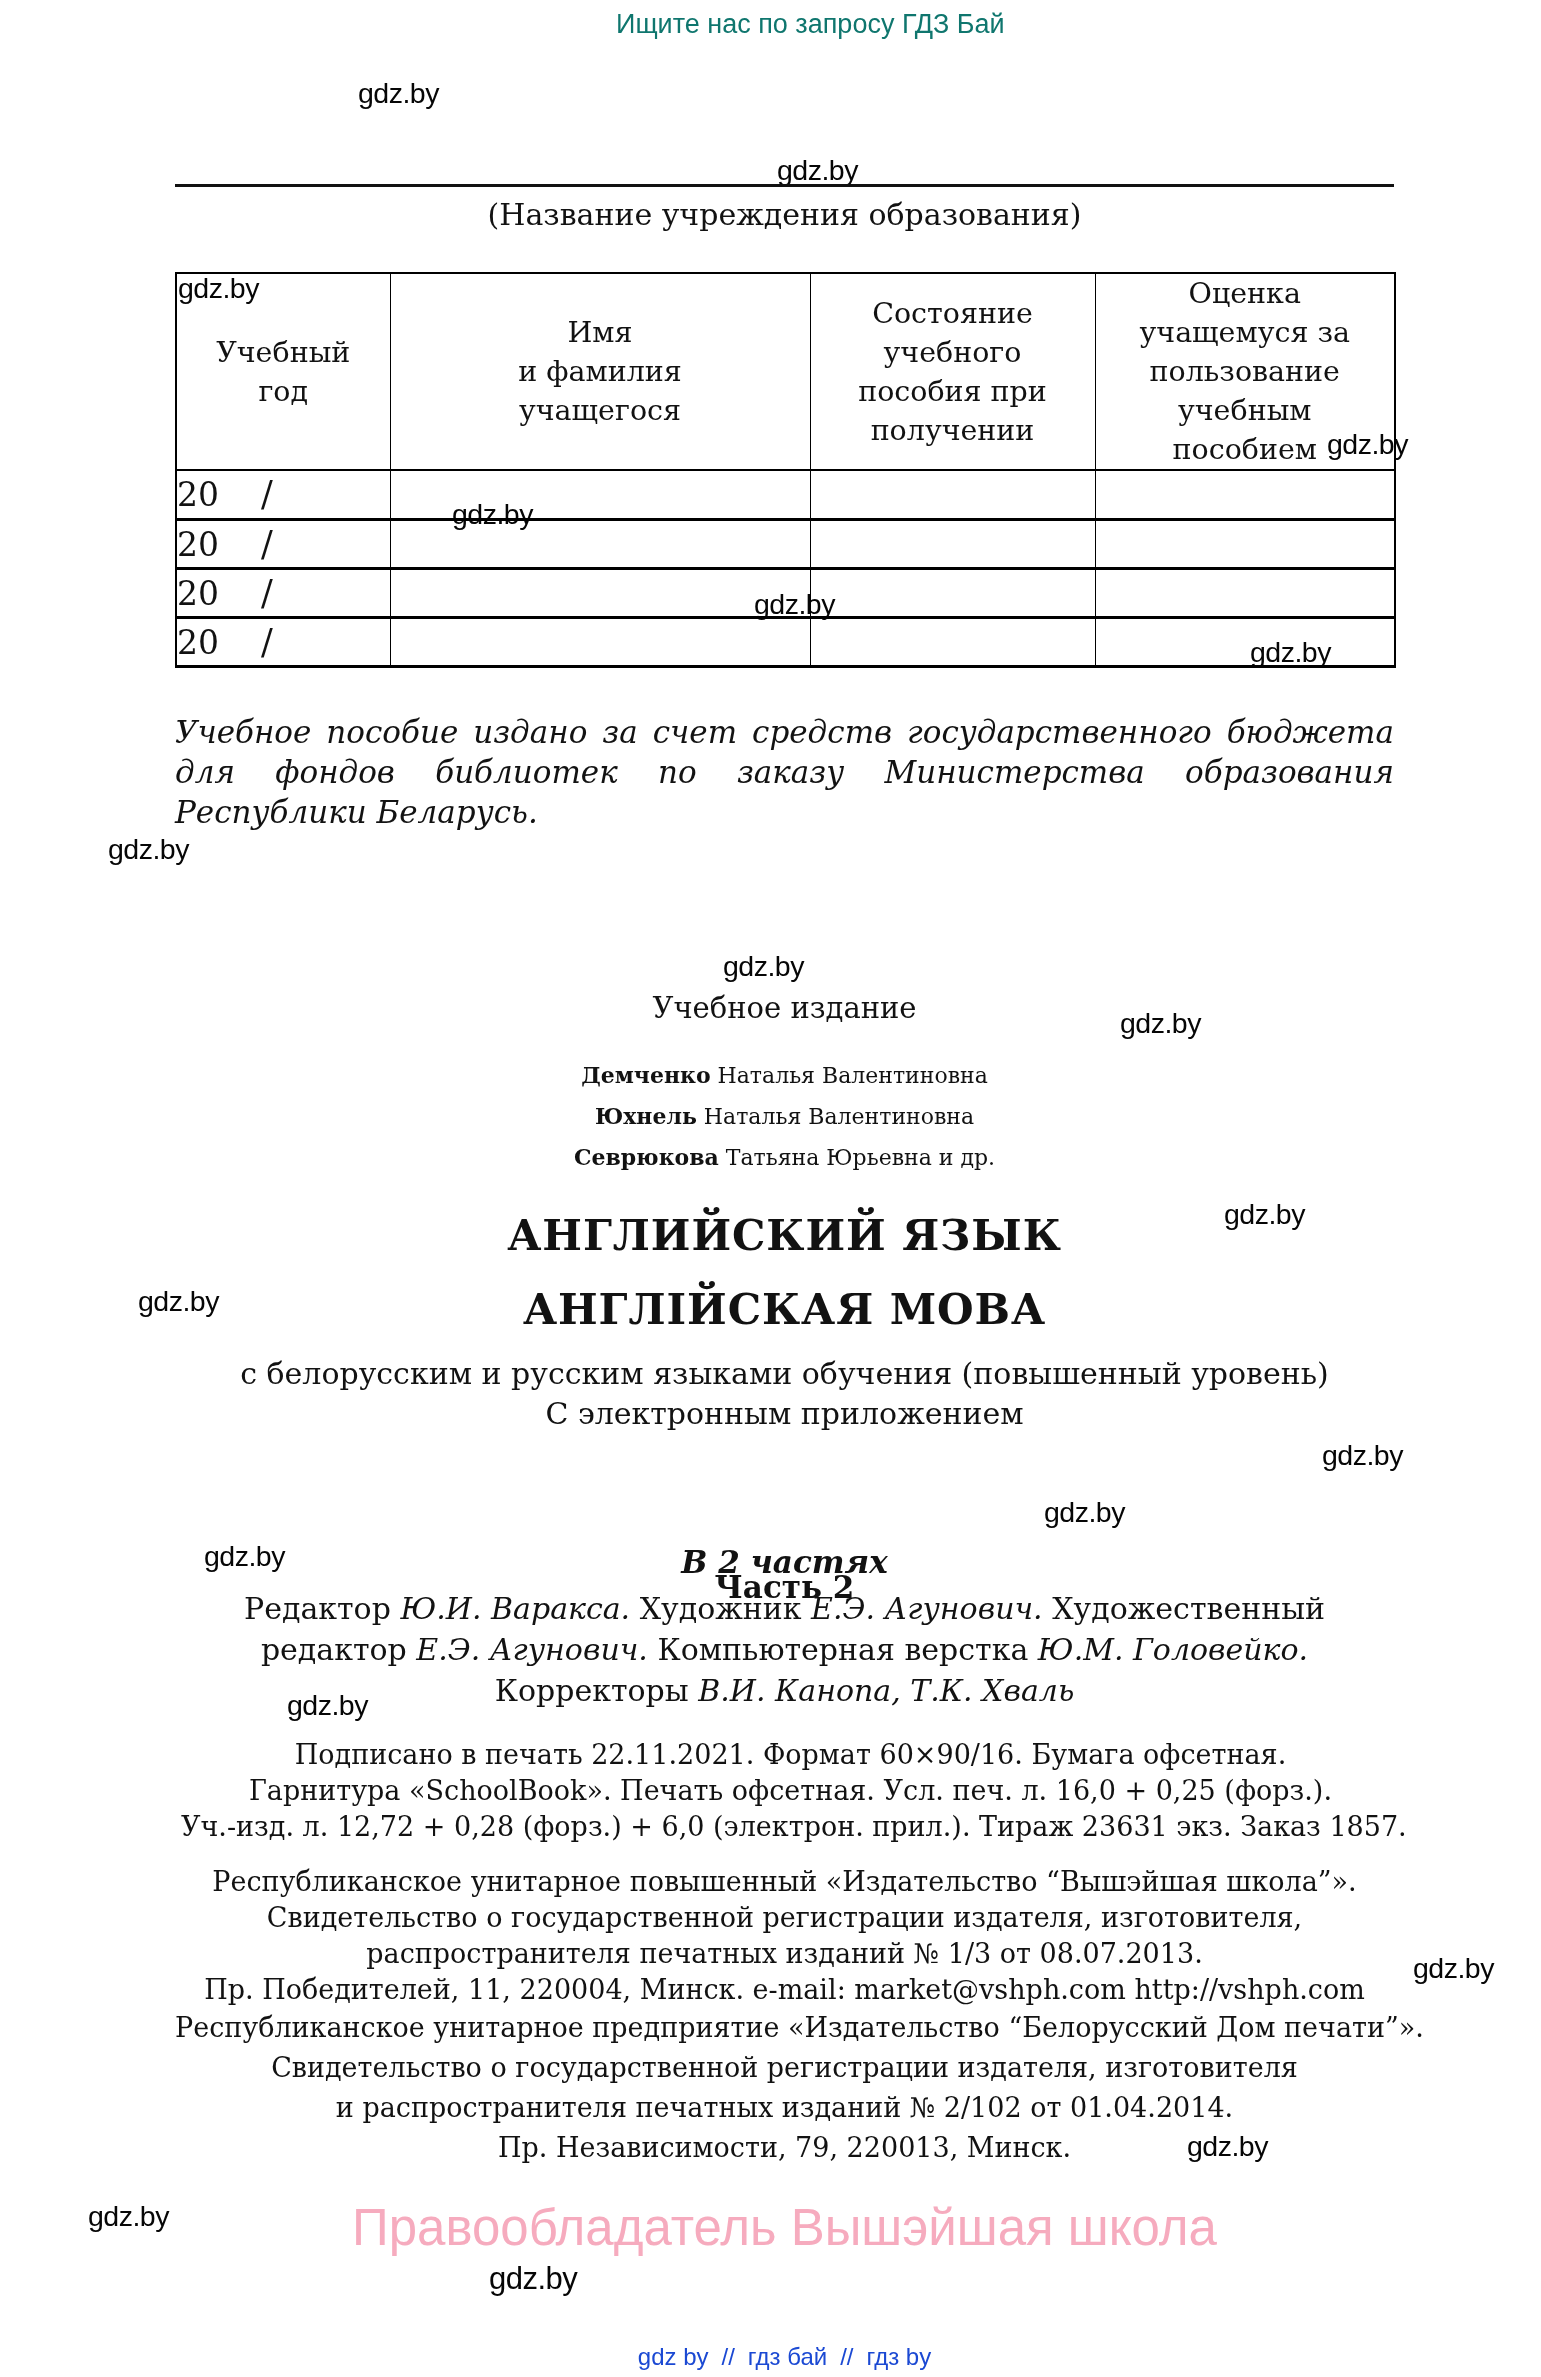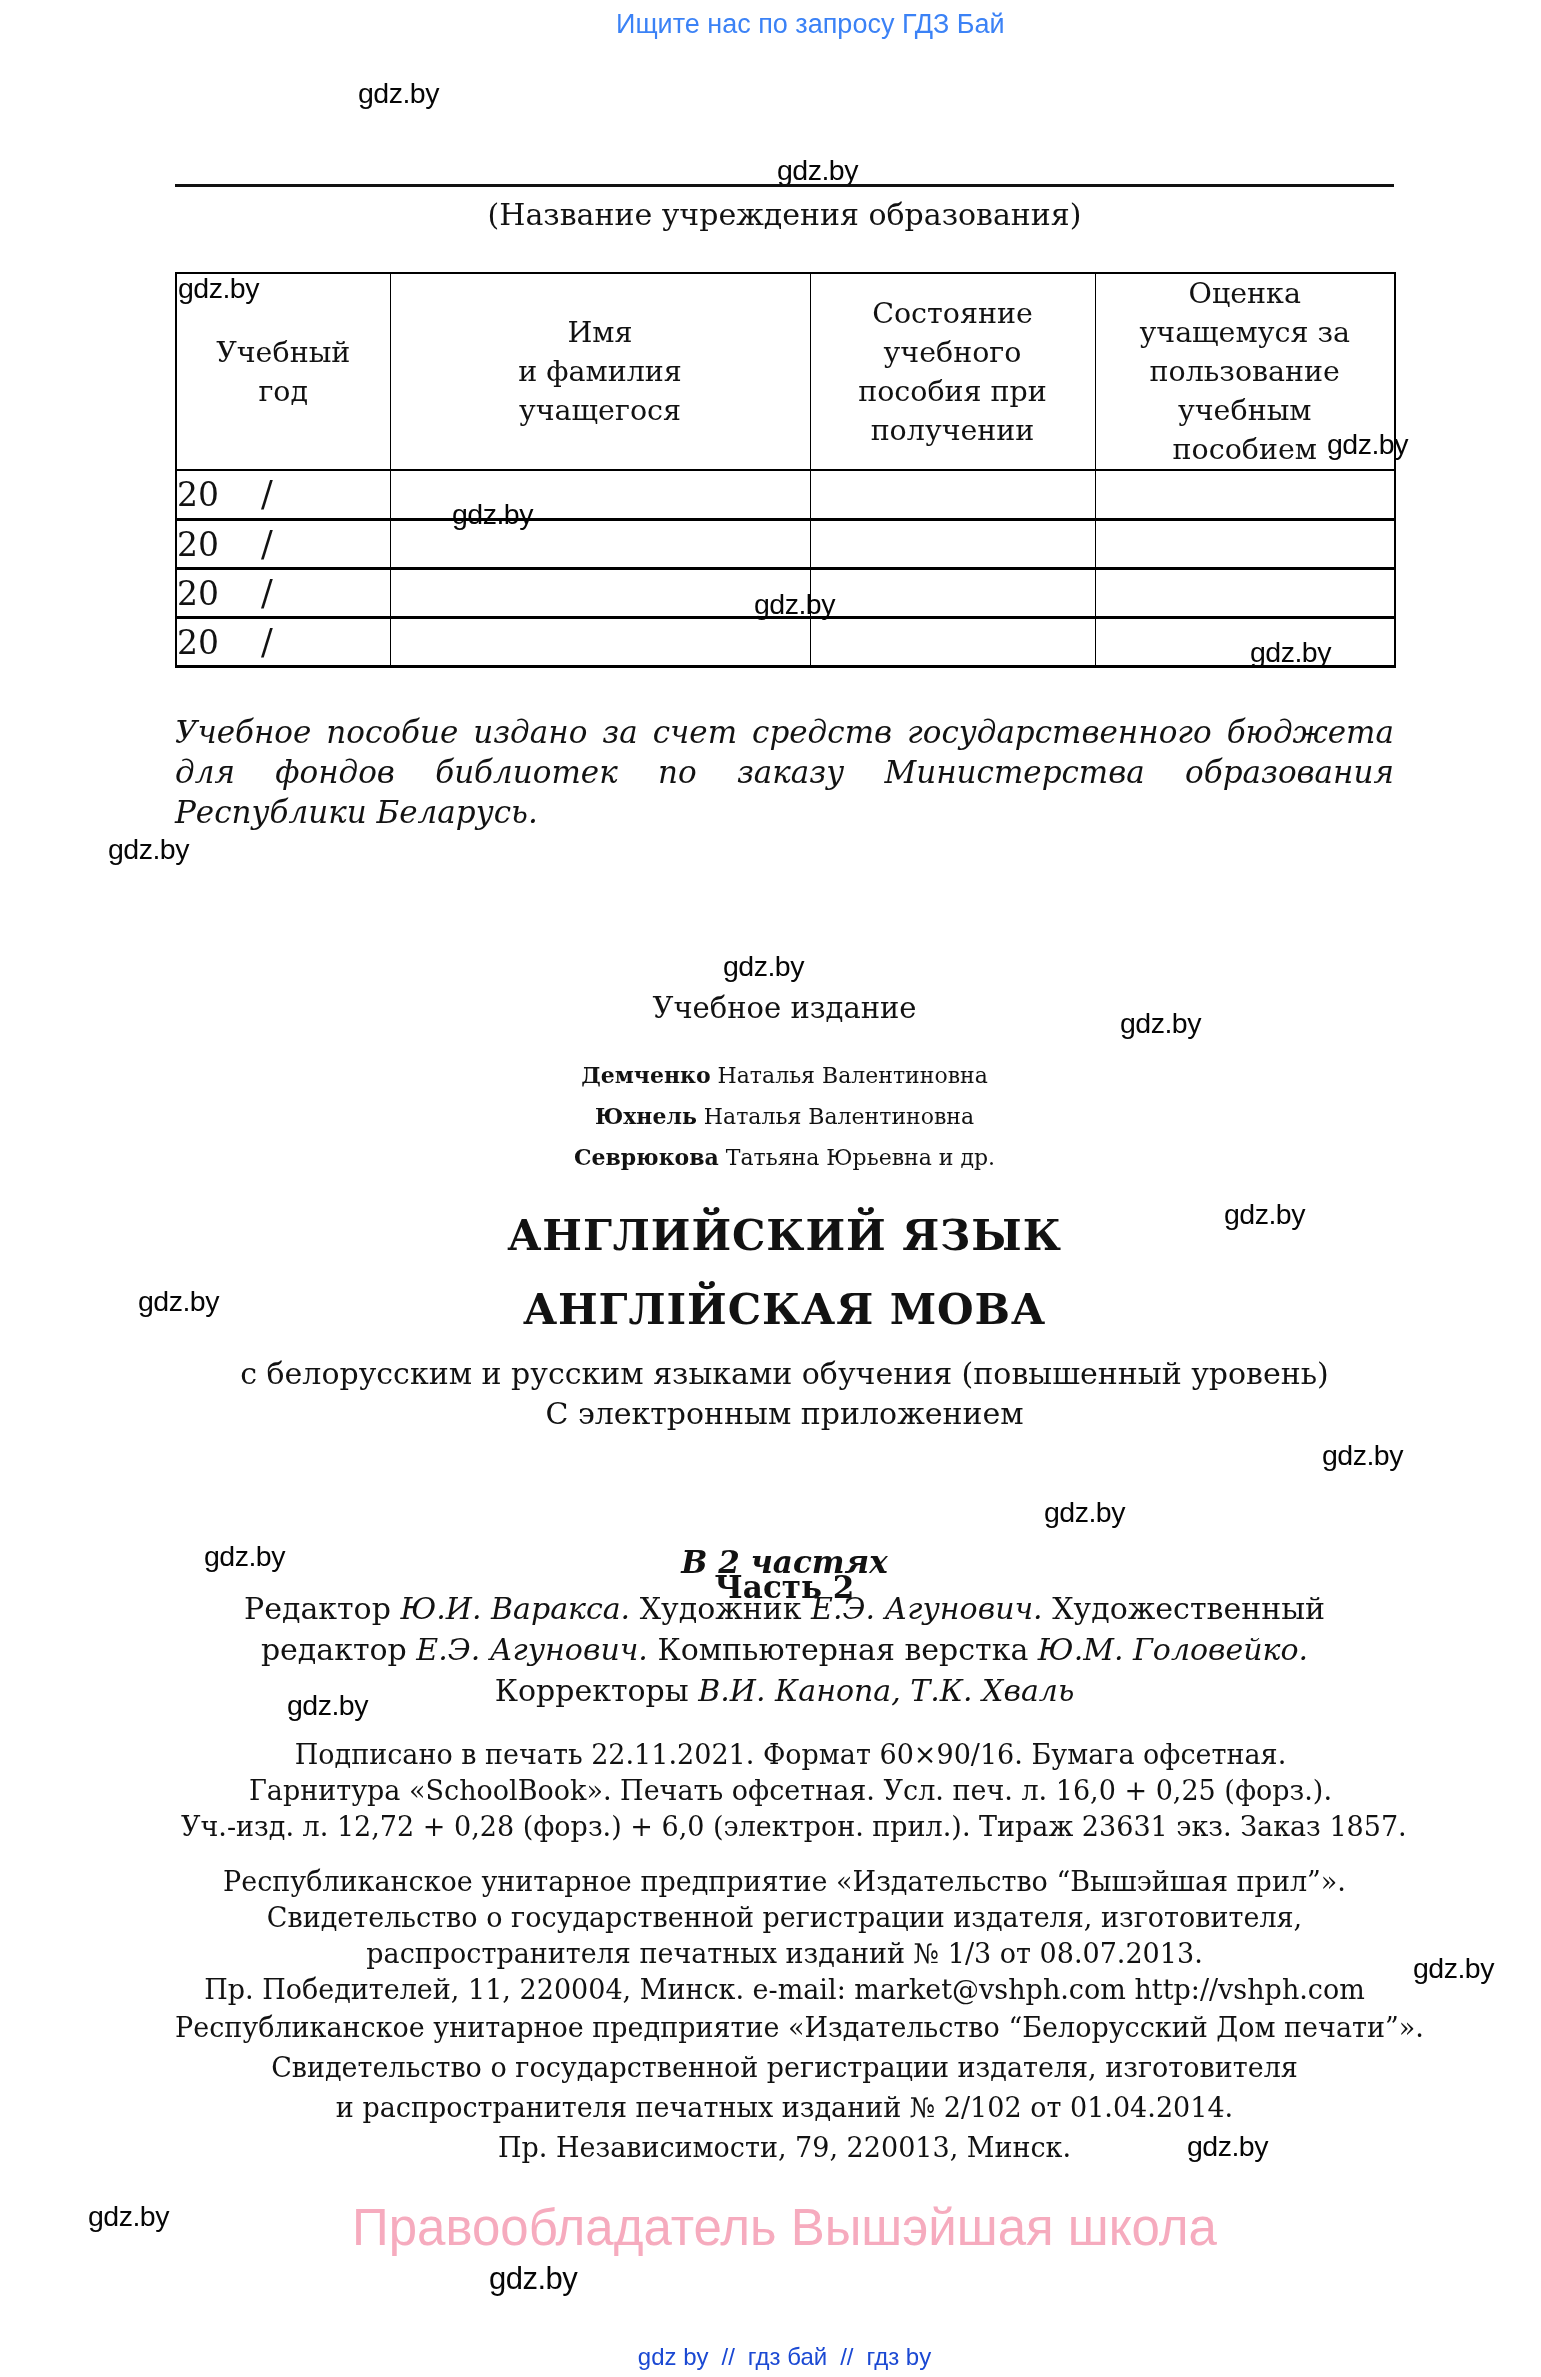--- a/index.html
+++ b/index.html
@@ -42,21 +42,21 @@
   .imprint div{line-height:36px;}
   .pub1 div{line-height:36px;}
   .pub2 div{line-height:40px;}
   .copyright{font-family:"Liberation Sans",sans-serif;font-size:51px;white-space:nowrap;}
   .sitefooter{font-family:"Liberation Sans",sans-serif;font-size:24px;white-space:nowrap;}
   .sitefooter .sep{margin:0 13px;}
 </style>
 </head>
 <body>
 
-<div class="abs promo" style="left:616px;top:9.2px;color:#3b82f6;">Ищите нас по запросу ГДЗ Бай</div>
+<div class="abs promo" style="left:616px;top:9.2px;color:#0f766e;">Ищите нас по запросу ГДЗ Бай</div>
 
 <span class="wm" style="left:358px;top:77px;">gdz.by</span>
 <span class="wm" style="left:777px;top:154px;">gdz.by</span>
 <span class="wm" style="left:178px;top:272px;">gdz.by</span>
 <span class="wm" style="left:1327px;top:428px;">gdz.by</span>
 <span class="wm" style="left:452px;top:498px;">gdz.by</span>
 <span class="wm" style="left:754px;top:588px;">gdz.by</span>
 <span class="wm" style="left:1250px;top:636px;">gdz.by</span>
 <span class="wm" style="left:108px;top:833px;">gdz.by</span>
 <span class="wm" style="left:723px;top:950px;">gdz.by</span>
@@ -167,21 +167,21 @@
   <div><span>Корректоры </span><span class="nm">В.И. Канопа, Т.К. Хваль</span></div>
 </div>
 
 <div class="abs col imprint" style="top:1737px;margin-left:6px;">
   <div>Подписано в печать 22.11.2021. Формат 60×90/16. Бумага офсетная.</div>
   <div>Гарнитура «SchoolBook». Печать офсетная. Усл. печ. л. 16,0 + 0,25 (форз.).</div>
   <div>Уч.-изд. л. 12,72 + 0,28 (форз.) + 6,0 (электрон. прил.). Тираж 23631 экз. Заказ 1857.</div>
 </div>
 
 <div class="abs col pub pub1" style="top:1864px;">
-  <div>Республиканское унитарное предприятие «Издательство “Вышэйшая прил”».</div>
+  <div>Республиканское унитарное повышенный «Издательство “Вышэйшая школа”».</div>
   <div>Свидетельство о государственной регистрации издателя, изготовителя,</div>
   <div>распространителя печатных изданий № 1/3 от 08.07.2013.</div>
   <div>Пр. Победителей, 11, 220004, Минск. e-mail: market@vshph.com  http://vshph.com</div>
 </div>
 
 <div class="abs col pub pub2" style="top:2008px;">
   <div>Республиканское унитарное предприятие «Издательство “Белорусский Дом печати”».</div>
   <div>Свидетельство о государственной регистрации издателя, изготовителя</div>
   <div>и распространителя печатных изданий № 2/102 от 01.04.2014.</div>
   <div>Пр. Независимости, 79, 220013, Минск.</div>

